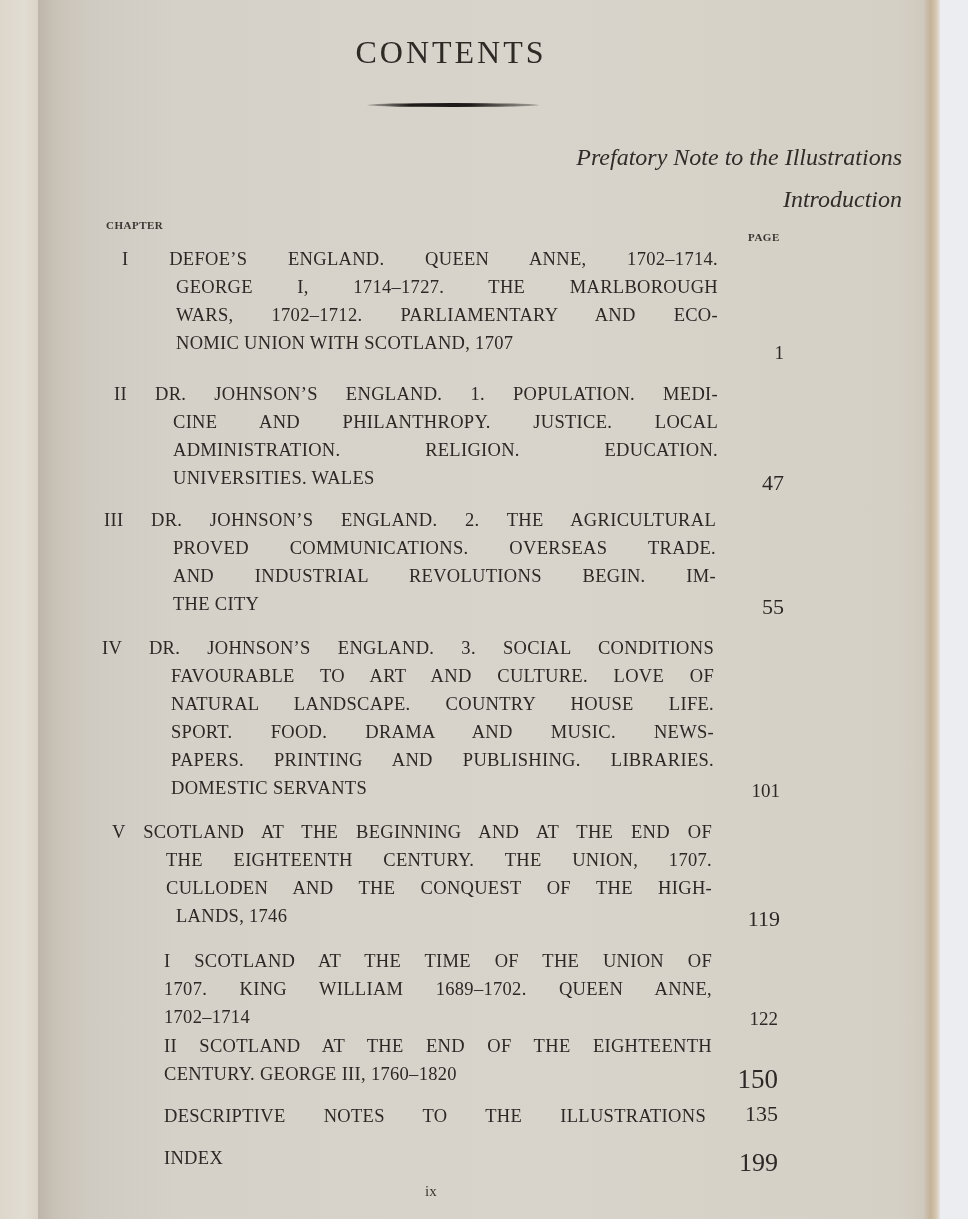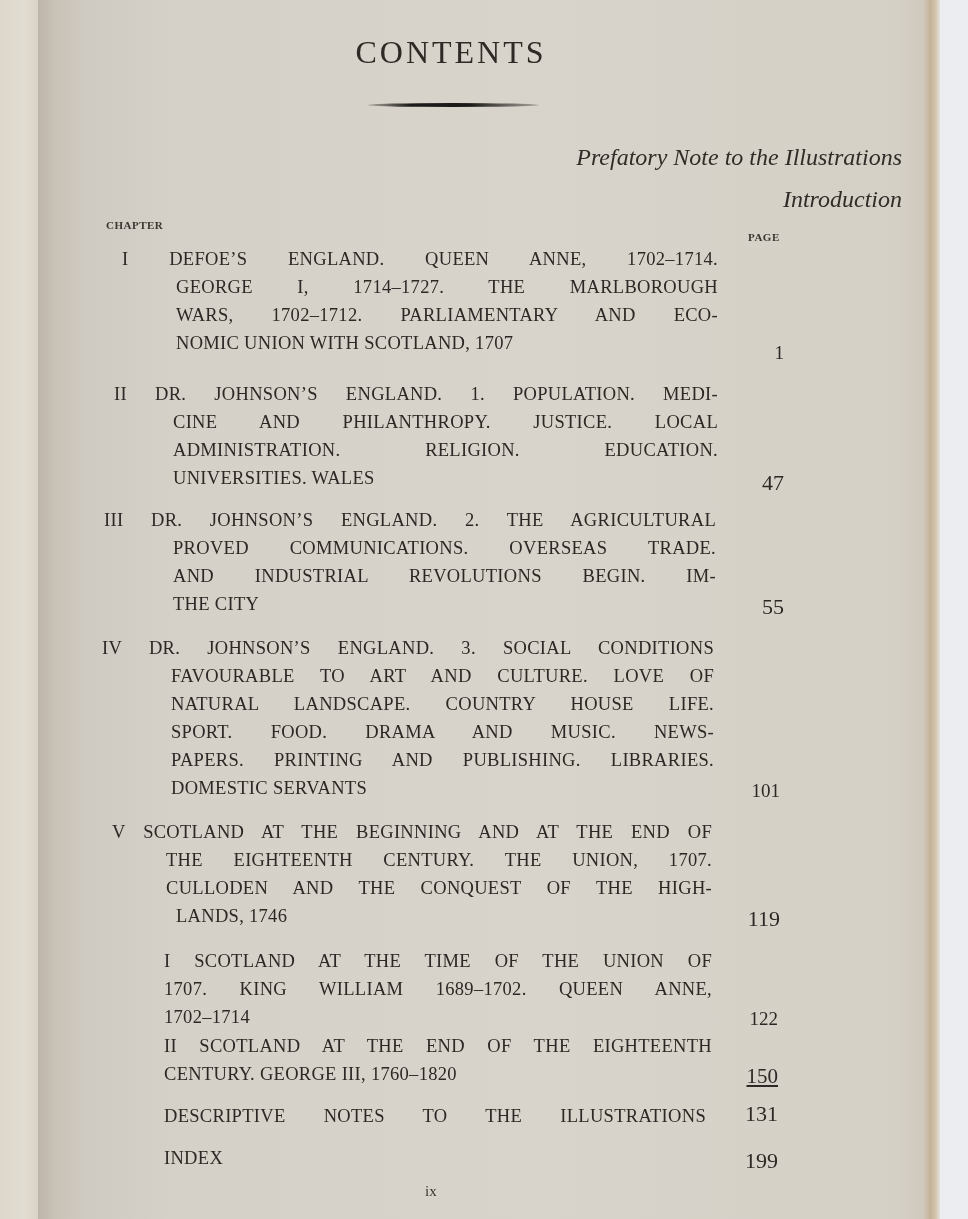--- a/index.html
+++ b/index.html
@@ -113,25 +113,25 @@
   <span class="line">I SCOTLAND AT THE TIME OF THE UNION OF</span>
   <span class="line">1707. KING WILLIAM 1689–1702. QUEEN ANNE,</span>
   <span class="line last">1702–1714</span>
 </div>
 <div class="pg" style="left:718px; top:1008px;">122</div>
 
 <div class="entry" style="left:164px; top:1032px; width:548px;">
   <span class="line">II SCOTLAND AT THE END OF THE EIGHTEENTH</span>
   <span class="line last">CENTURY. GEORGE III, 1760–1820</span>
 </div>
-<div class="pg" style="left:718px; top:1064px; font-size:21px;text-decoration:underline;">150</div>
+<div class="pg" style="left:718px; top:1064px; font-size:27px;">150</div>
 
 <div class="entry" style="left:164px; top:1102px; width:542px;">
   <span class="line">DESCRIPTIVE NOTES TO THE ILLUSTRATIONS</span>
 </div>
-<div class="pg" style="left:718px; top:1101px; font-size:22px;">131</div>
+<div class="pg" style="left:718px; top:1101px; font-size:22px;">135</div>
 
 <div class="entry" style="left:164px; top:1144px; width:300px;">
   <span class="line last">INDEX</span>
 </div>
-<div class="pg" style="left:718px; top:1148px; font-size:22px;">199</div>
+<div class="pg" style="left:718px; top:1148px; font-size:26px;">199</div>
 
 <div class="folio">ix</div>
 
 </body></html>

